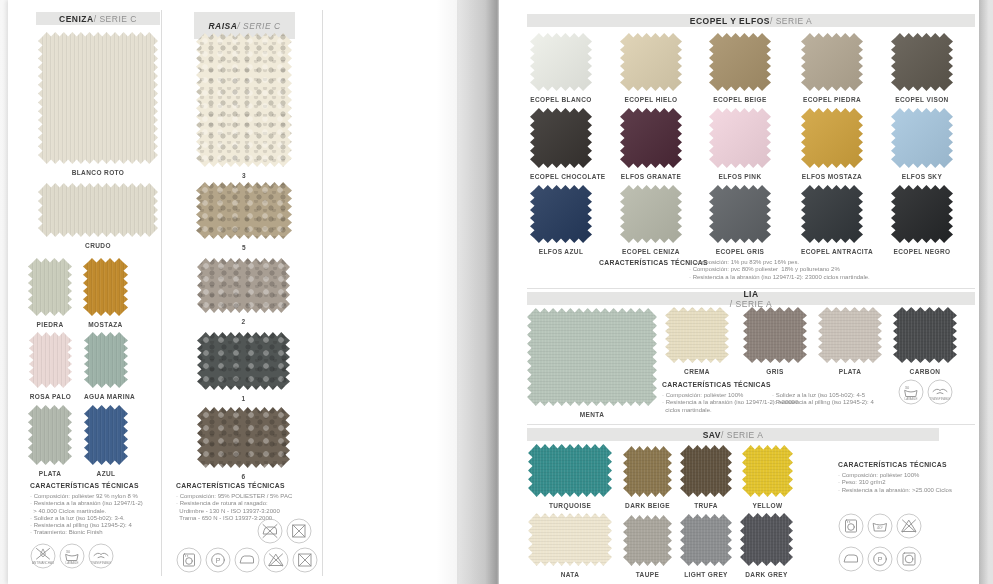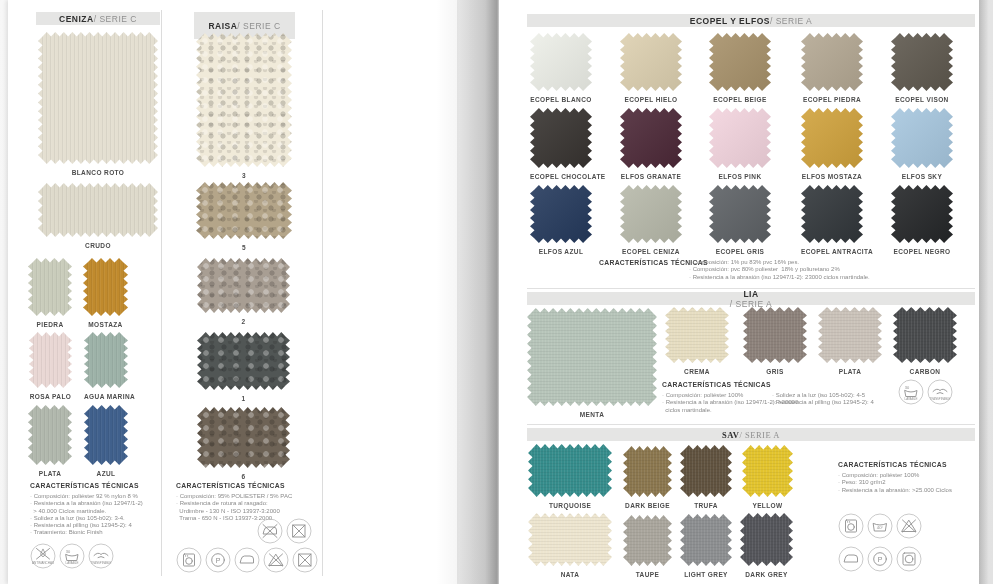--- a/index.html
+++ b/index.html
@@ -118,21 +118,21 @@
       <path class="g" d="M7 11.5 Q13 14.5 19 11.5 L17.8 17.5 H8.2 Z"></path>
       <text x="13" y="21.4" font-size="3" text-anchor="middle">LAVABLE</text>
     </svg>
     <svg class="cicon" viewBox="0 0 26 26">
       <circle class="ring" cx="13" cy="13" r="12"></circle>
       <path class="g" d="M6 12.5 Q10 8.5 13 11.5 Q16 8.5 20 12.5 M10 14.5 Q13 12.5 16 14.5"></path>
       <text x="13" y="20.6" font-size="2.7" text-anchor="middle">TRANSPIRABLE</text>
     </svg>
   </div>
 
-  <div class="sec-head" style="left:194px;top:12px;width:101px;height:27px;"><b>RAISA</b><span>/ SERIE C</span></div>
+  <div class="sec-head" style="left:194px;top:12px;width:101px;height:27px;font-style:italic;"><b>RAISA</b><span>/ SERIE C</span></div>
 
   <div class="sw" style="left:196px;top:33px;width:96px;">
     <div class="swatch tex-boucle" style="height: 134px; background-color: rgb(240, 234, 217); clip-path: polygon(4.5px 4.5px, 8.85px 0px, 13.2px 4.5px, 17.55px 0px, 21.9px 4.5px, 26.25px 0px, 30.6px 4.5px, 34.95px 0px, 39.3px 4.5px, 43.65px 0px, 48px 4.5px, 52.35px 0px, 56.7px 4.5px, 61.05px 0px, 65.4px 4.5px, 69.75px 0px, 74.1px 4.5px, 78.45px 0px, 82.8px 4.5px, 87.15px 0px, 91.5px 4.5px, 91.5px 4.5px, 96px 8.66667px, 91.5px 12.8333px, 96px 17px, 91.5px 21.1667px, 96px 25.3333px, 91.5px 29.5px, 96px 33.6667px, 91.5px 37.8333px, 96px 42px, 91.5px 46.1667px, 96px 50.3333px, 91.5px 54.5px, 96px 58.6667px, 91.5px 62.8333px, 96px 67px, 91.5px 71.1667px, 96px 75.3333px, 91.5px 79.5px, 96px 83.6667px, 91.5px 87.8333px, 96px 92px, 91.5px 96.1667px, 96px 100.333px, 91.5px 104.5px, 96px 108.667px, 91.5px 112.833px, 96px 117px, 91.5px 121.167px, 96px 125.333px, 91.5px 129.5px, 91.5px 129.5px, 87.15px 134px, 82.8px 129.5px, 78.45px 134px, 74.1px 129.5px, 69.75px 134px, 65.4px 129.5px, 61.05px 134px, 56.7px 129.5px, 52.35px 134px, 48px 129.5px, 43.65px 134px, 39.3px 129.5px, 34.95px 134px, 30.6px 129.5px, 26.25px 134px, 21.9px 129.5px, 17.55px 134px, 13.2px 129.5px, 8.85px 134px, 4.5px 129.5px, 4.5px 129.5px, 0px 125.333px, 4.5px 121.167px, 0px 117px, 4.5px 112.833px, 0px 108.667px, 4.5px 104.5px, 0px 100.333px, 4.5px 96.1667px, 0px 92px, 4.5px 87.8333px, 0px 83.6667px, 4.5px 79.5px, 0px 75.3333px, 4.5px 71.1667px, 0px 67px, 4.5px 62.8333px, 0px 58.6667px, 4.5px 54.5px, 0px 50.3333px, 4.5px 46.1667px, 0px 42px, 4.5px 37.8333px, 0px 33.6667px, 4.5px 29.5px, 0px 25.3333px, 4.5px 21.1667px, 0px 17px, 4.5px 12.8333px, 0px 8.66667px, 4.5px 4.5px);"></div>
     <div class="sw-label">3</div>
   </div>
   <div class="sw" style="left:196px;top:182px;width:96px;">
     <div class="swatch tex-boucle" style="height: 57px; background-color: rgb(180, 165, 137); clip-path: polygon(4.5px 4.5px, 8.85px 0px, 13.2px 4.5px, 17.55px 0px, 21.9px 4.5px, 26.25px 0px, 30.6px 4.5px, 34.95px 0px, 39.3px 4.5px, 43.65px 0px, 48px 4.5px, 52.35px 0px, 56.7px 4.5px, 61.05px 0px, 65.4px 4.5px, 69.75px 0px, 74.1px 4.5px, 78.45px 0px, 82.8px 4.5px, 87.15px 0px, 91.5px 4.5px, 91.5px 4.5px, 96px 8.5px, 91.5px 12.5px, 96px 16.5px, 91.5px 20.5px, 96px 24.5px, 91.5px 28.5px, 96px 32.5px, 91.5px 36.5px, 96px 40.5px, 91.5px 44.5px, 96px 48.5px, 91.5px 52.5px, 91.5px 52.5px, 87.15px 57px, 82.8px 52.5px, 78.45px 57px, 74.1px 52.5px, 69.75px 57px, 65.4px 52.5px, 61.05px 57px, 56.7px 52.5px, 52.35px 57px, 48px 52.5px, 43.65px 57px, 39.3px 52.5px, 34.95px 57px, 30.6px 52.5px, 26.25px 57px, 21.9px 52.5px, 17.55px 57px, 13.2px 52.5px, 8.85px 57px, 4.5px 52.5px, 4.5px 52.5px, 0px 48.5px, 4.5px 44.5px, 0px 40.5px, 4.5px 36.5px, 0px 32.5px, 4.5px 28.5px, 0px 24.5px, 4.5px 20.5px, 0px 16.5px, 4.5px 12.5px, 0px 8.5px, 4.5px 4.5px);"></div>
     <div class="sw-label">5</div>
   </div>
   <div class="sw" style="left:197px;top:258px;width:93px;">
@@ -321,21 +321,21 @@
     </svg>
     <svg class="cicon" viewBox="0 0 26 26">
       <circle class="ring" cx="13" cy="13" r="12"></circle>
       <path class="g" d="M6 12.5 Q10 8.5 13 11.5 Q16 8.5 20 12.5 M10 14.5 Q13 12.5 16 14.5"></path>
       <text x="13" y="20.6" font-size="2.7" text-anchor="middle">TRANSPIRABLE</text>
     </svg>
   </div>
 
   <div class="hline" style="left:527px;top:424px;width:448px;"></div>
 
-  <div class="sec-head" style="left:527px;top:428px;width:448px;height:13px;font-family:Liberation Serif, serif;"><b>SAV</b><span>/ SERIE A</span></div>
+  <div class="sec-head" style="left:527px;top:428px;width:412px;height:13px;"><b>SAV</b><span>/ SERIE A</span></div>
 
   <div class="sw" style="left:528px;top:444px;width:84px;">
     <div class="swatch tex-linen" style="height: 53px; background-color: rgb(53, 140, 139); clip-path: polygon(4.5px 4.5px, 8.66667px 0px, 12.8333px 4.5px, 17px 0px, 21.1667px 4.5px, 25.3333px 0px, 29.5px 4.5px, 33.6667px 0px, 37.8333px 4.5px, 42px 0px, 46.1667px 4.5px, 50.3333px 0px, 54.5px 4.5px, 58.6667px 0px, 62.8333px 4.5px, 67px 0px, 71.1667px 4.5px, 75.3333px 0px, 79.5px 4.5px, 79.5px 4.5px, 84px 8.9px, 79.5px 13.3px, 84px 17.7px, 79.5px 22.1px, 84px 26.5px, 79.5px 30.9px, 84px 35.3px, 79.5px 39.7px, 84px 44.1px, 79.5px 48.5px, 79.5px 48.5px, 75.3333px 53px, 71.1667px 48.5px, 67px 53px, 62.8333px 48.5px, 58.6667px 53px, 54.5px 48.5px, 50.3333px 53px, 46.1667px 48.5px, 42px 53px, 37.8333px 48.5px, 33.6667px 53px, 29.5px 48.5px, 25.3333px 53px, 21.1667px 48.5px, 17px 53px, 12.8333px 48.5px, 8.66667px 53px, 4.5px 48.5px, 4.5px 48.5px, 0px 44.1px, 4.5px 39.7px, 0px 35.3px, 4.5px 30.9px, 0px 26.5px, 4.5px 22.1px, 0px 17.7px, 4.5px 13.3px, 0px 8.9px, 4.5px 4.5px);"></div>
     <div class="sw-label">TURQUOISE</div>
   </div>
   <div class="sw" style="left:623px;top:446px;width:49px;">
     <div class="swatch tex-linen" style="height: 51px; background-color: rgb(138, 118, 78); clip-path: polygon(4.5px 4.5px, 8.5px 0px, 12.5px 4.5px, 16.5px 0px, 20.5px 4.5px, 24.5px 0px, 28.5px 4.5px, 32.5px 0px, 36.5px 4.5px, 40.5px 0px, 44.5px 4.5px, 44.5px 4.5px, 49px 8.7px, 44.5px 12.9px, 49px 17.1px, 44.5px 21.3px, 49px 25.5px, 44.5px 29.7px, 49px 33.9px, 44.5px 38.1px, 49px 42.3px, 44.5px 46.5px, 44.5px 46.5px, 40.5px 51px, 36.5px 46.5px, 32.5px 51px, 28.5px 46.5px, 24.5px 51px, 20.5px 46.5px, 16.5px 51px, 12.5px 46.5px, 8.5px 51px, 4.5px 46.5px, 4.5px 46.5px, 0px 42.3px, 4.5px 38.1px, 0px 33.9px, 4.5px 29.7px, 0px 25.5px, 4.5px 21.3px, 0px 17.1px, 4.5px 12.9px, 0px 8.7px, 4.5px 4.5px);"></div>
     <div class="sw-label">DARK BEIGE</div>
   </div>
   <div class="sw" style="left:680px;top:445px;width:52px;">

